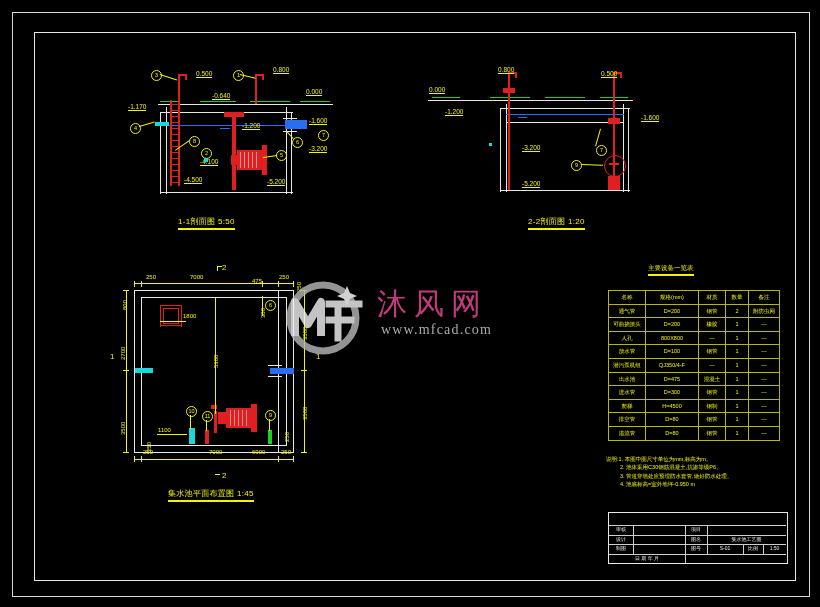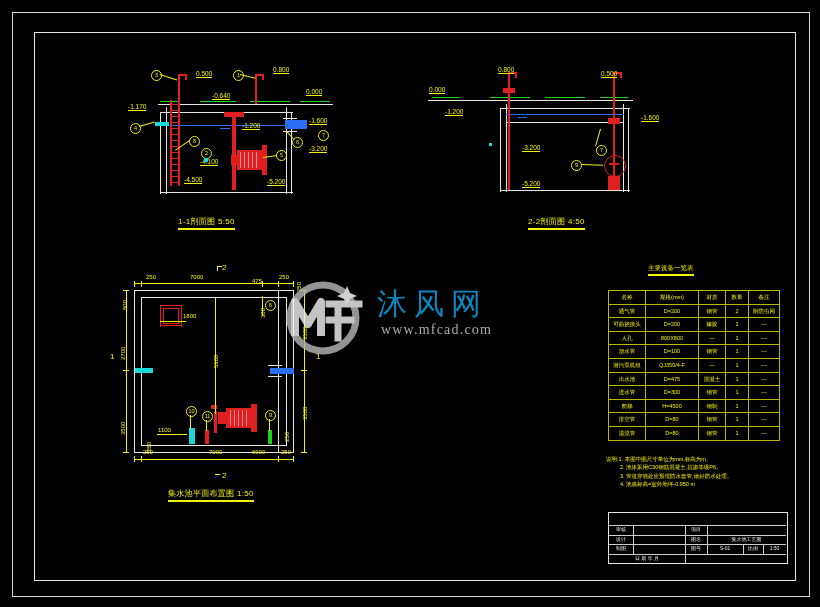--- a/index.html
+++ b/index.html
@@ -32,21 +32,21 @@
 
   .notes{position:absolute;left:606px;top:455px;color:#f2f20a;font-size:5.5px;line-height:8.4px;width:185px;}
   .notes div{white-space:nowrap;}
 
   
   .tb{position:absolute;left:608px;top:512px;width:178px;height:50px;border:1px solid #e6e6e6;}
   .tb .cell{position:absolute;border-right:0.8px solid #cfcfcf;border-bottom:0.8px solid #cfcfcf;color:#e8e8e8;font-size:5px;line-height:9px;text-align:center;}
 
   
   .wm{position:absolute;left:281px;top:280px;width:262px;height:80px;opacity:0.82;}
-  .wm-txt{position:absolute;left:96px;top:4px;color:#0ea5e9;font-size:30px;letter-spacing:7px;font-family:"DejaVu Sans",sans-serif;}
+  .wm-txt{position:absolute;left:96px;top:4px;color:#ec4899;font-size:30px;letter-spacing:7px;font-family:"DejaVu Sans",sans-serif;}
   .wm-url{position:absolute;left:100px;top:42px;color:#cfcfcf;font-size:14px;letter-spacing:1.2px;font-family:"Liberation Serif",serif;}
 </style>
 </head>
 <body>
 
 <div id="root">
 
   <div class="frame-outer"></div>
   <div class="frame-inner"></div>
 
@@ -179,21 +179,21 @@
     <div class="elev" style="left:445px;top:108px;">-1.200</div>
     <div class="elev" style="left:641px;top:114px;">-1.600</div>
     <div class="elev" style="left:522px;top:144px;">-3.200</div>
     <div class="elev" style="left:522px;top:180px;">-5.200</div>
 
     <div class="leader" style="left:601px;top:129px;width:18px;transform:rotate(106deg);"></div>
     <div class="bub" style="left:596px;top:145px;">7</div>
     <div class="leader" style="left:581px;top:164px;width:22px;transform:rotate(2deg);"></div>
     <div class="bub" style="left:571px;top:160px;">9</div>
 
-    <div class="vtitle" style="left:528px;top:216px;">2-2剖面图 4:50</div>
+    <div class="vtitle" style="left:528px;top:216px;">2-2剖面图 1:20</div>
   </div>
 
   <div>
 
     <div class="wline" style="left:134px;top:290px;width:160px;height:1.3px;"></div>
     <div class="wline" style="left:134px;top:452px;width:160px;height:1.3px;"></div>
     <div class="wline" style="left:134px;top:290px;width:1.3px;height:163px;"></div>
     <div class="wline" style="left:293px;top:290px;width:1.3px;height:163px;"></div>
     <div class="wline" style="left:141px;top:297px;width:146px;height:1px;"></div>
     <div class="wline" style="left:141px;top:445px;width:146px;height:1px;"></div>
@@ -286,21 +286,21 @@
     <div class="dimv" style="left:260px;top:318px;">300</div>
 
     <div class="lbl" style="left:222px;top:264px;font-size:8px;">2</div>
     <div class="yline" style="left:217px;top:266px;width:5px;height:0.8px;"></div>
     <div class="yline" style="left:217px;top:266px;width:0.8px;height:5px;"></div>
     <div class="lbl" style="left:110px;top:353px;font-size:8px;">1</div>
     <div class="lbl" style="left:316px;top:353px;font-size:8px;">1</div>
     <div class="lbl" style="left:222px;top:472px;font-size:8px;">2</div>
     <div class="yline" style="left:215px;top:474px;width:5px;height:0.8px;"></div>
 
-    <div class="vtitle" style="left:168px;top:488px;">集水池平面布置图 1:50</div>
+    <div class="vtitle" style="left:168px;top:488px;">集水池平面布置图 1:45</div>
   </div>
 
   <div class="tbl-title">主要设备一览表</div>
   <table class="tbl">
     <tbody>
       <tr>
         <td class="c0">名称</td>
         <td class="c1">规格(mm)</td>
         <td class="c2">材质</td>
         <td class="c3">数量</td>

